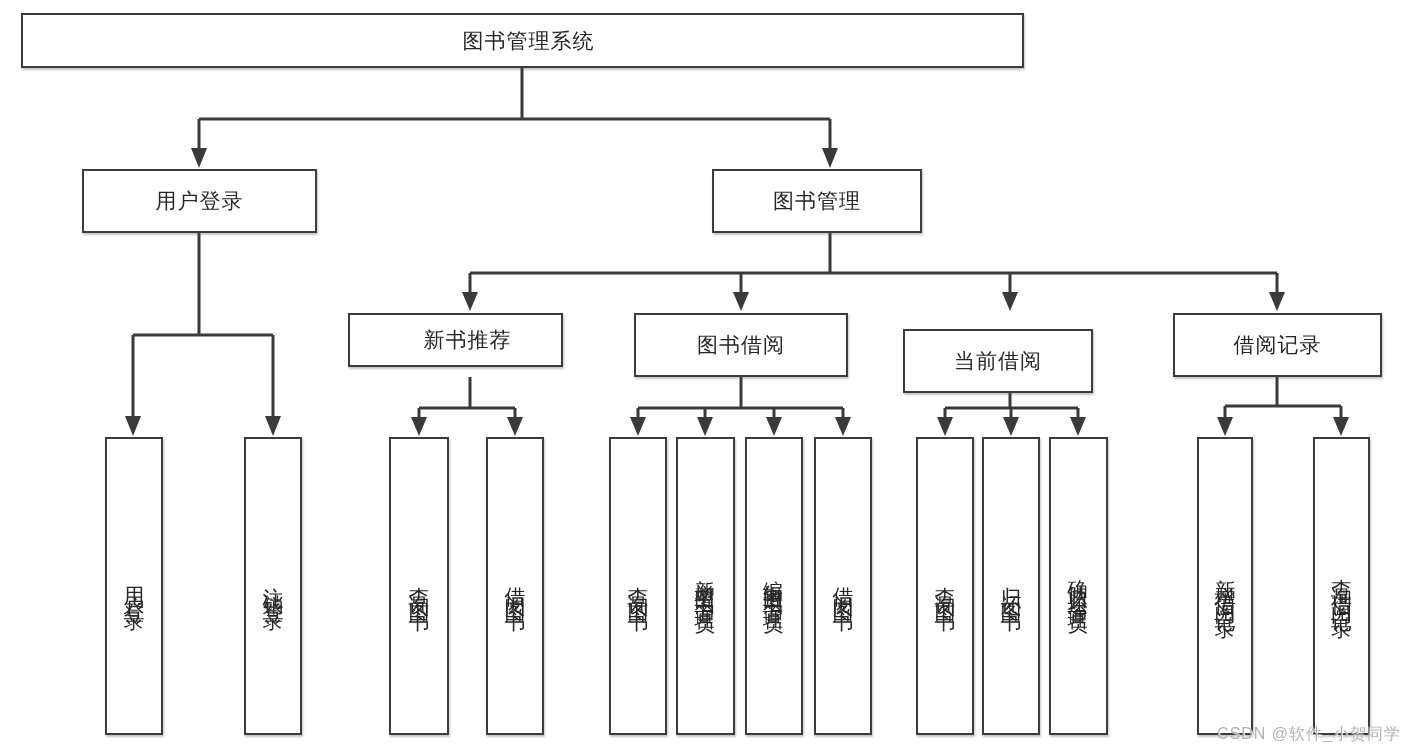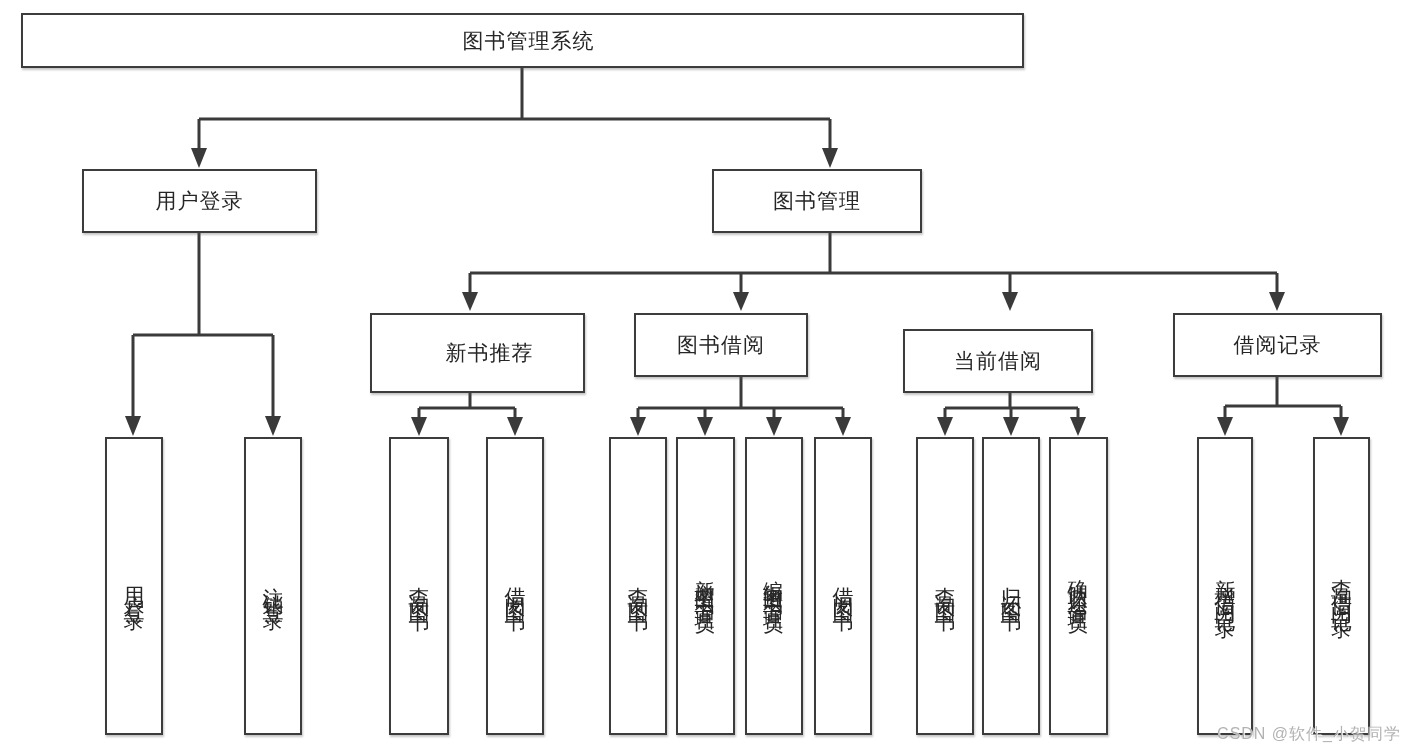--- a/index.html
+++ b/index.html
@@ -101,24 +101,24 @@
     <span>图书管理系统</span>
   </div>
 
   <div class="box" style="left:82px; top:169px; width:235px; height:64px;">
     <span>用户登录</span>
   </div>
   <div class="box" style="left:712px; top:169px; width:210px; height:64px;">
     <span>图书管理</span>
   </div>
 
-  <div class="box" style="left:370px; top:313px; width:215px; height:80px;padding-left:24px;">
+  <div class="box" style="left:348px; top:313px; width:215px; height:54px;padding-left:24px;">
     <span>新书推荐</span>
   </div>
-  <div class="box" style="left:634px; top:313px; width:174px; height:64px;">
+  <div class="box" style="left:634px; top:313px; width:214px; height:64px;">
     <span>图书借阅</span>
   </div>
   <div class="box" style="left:903px; top:329px; width:190px; height:64px;">
     <span>当前借阅</span>
   </div>
   <div class="box" style="left:1173px; top:313px; width:209px; height:64px;">
     <span>借阅记录</span>
   </div>
 
   <div class="box vbox" style="left:105px; top:437px; width:58px; height:298px;">

